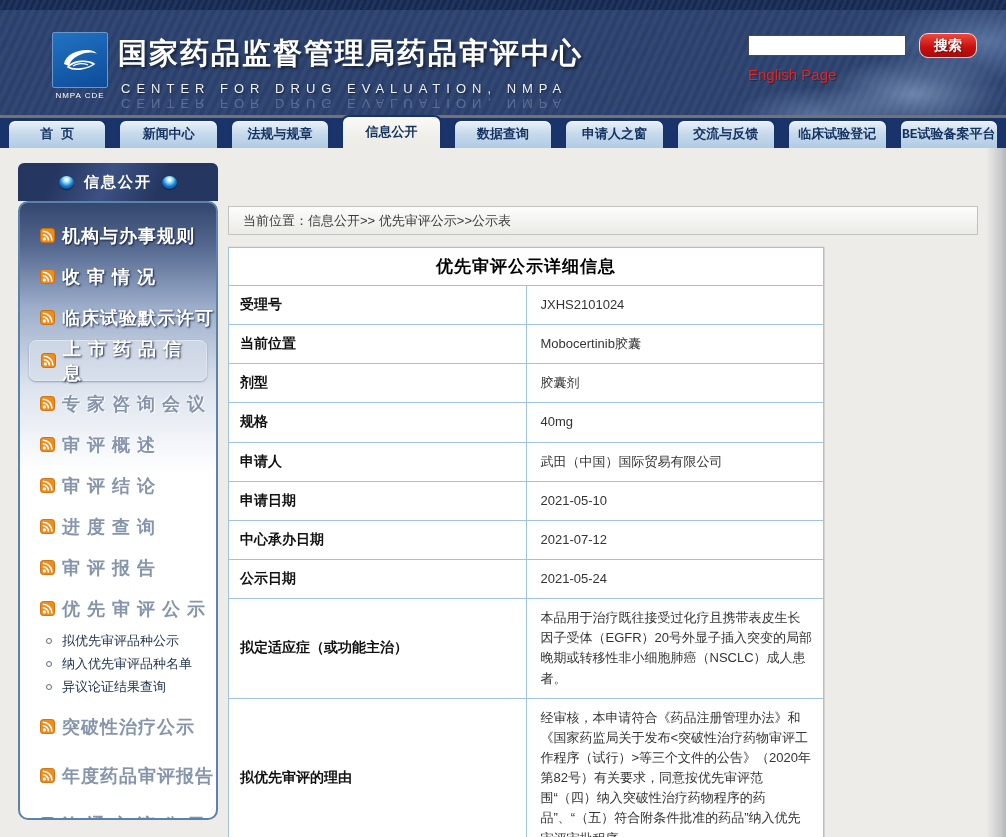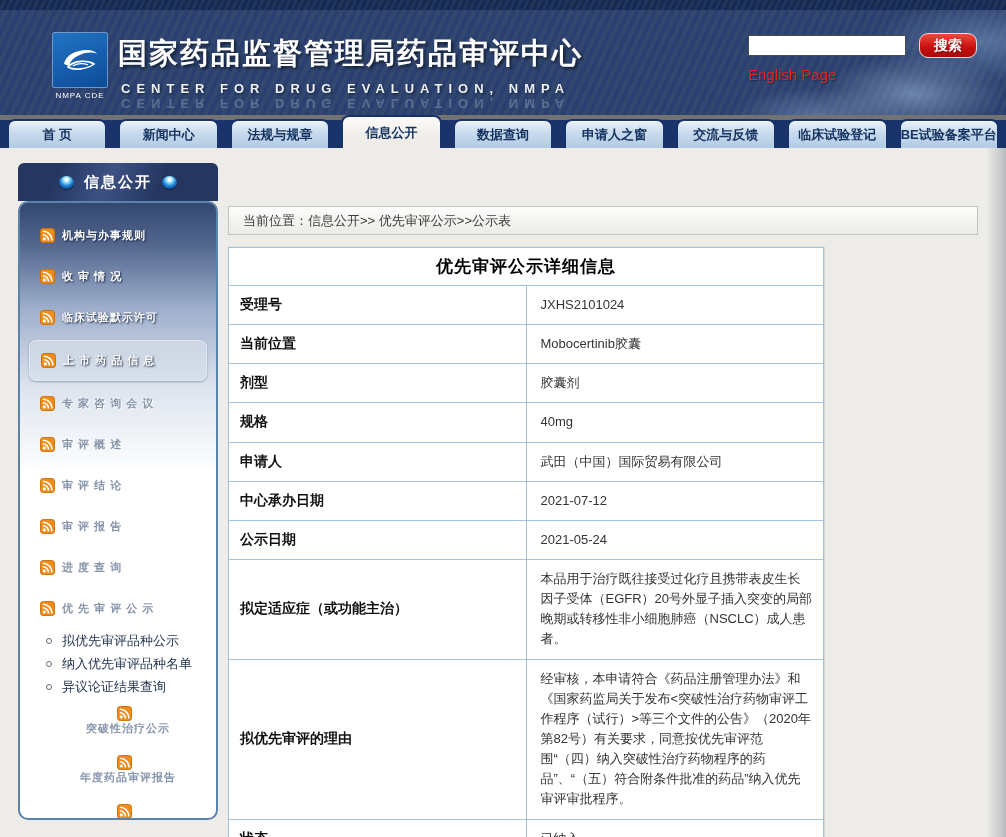--- a/index.html
+++ b/index.html
@@ -36,21 +36,21 @@
     display:flex; align-items:center; justify-content:center;
   }
   .logo-caption { margin-top:3px; font-size:8px; letter-spacing:1px; color:#fff; }
   .titles { position:absolute; left:118px; top:24px; z-index:2; }
   .site-title {
     font-size:29px; font-weight:bold; color:#fff; letter-spacing:2px;
     text-shadow:2px 2px 3px rgba(0,0,0,.55);
   }
   .subtitle-wrap { margin-top:7px; margin-left:3px; }
   .site-subtitle {
-    font-size:13px; font-weight:bold; color:#eef2f8; letter-spacing:6px;
+    font-size:13px; font-weight:normal; color:#eef2f8; letter-spacing:6px;
     text-shadow:1px 1px 2px rgba(0,0,0,.5);
   }
   .site-subtitle.reflection {
     transform:scaleY(-1); opacity:.32; color:#b9c6dd; margin-top:0px;
     text-shadow:none; height:15px; overflow:hidden;
   }
   .header-right { position:absolute; left:748px; top:23px; z-index:3; }
   .search-row { display:flex; align-items:center; }
   .search-input {
     width:158px; height:21px; border:1px solid #4a4a4a; background:#fff;
@@ -63,22 +63,22 @@
     color:#fff; font-size:14px; font-weight:bold;
     text-shadow:1px 1px 1px rgba(0,0,0,.4);
   }
   .english-link {
     display:inline-block; margin-top:8px; font-size:15px; color:#e8231d;
     text-decoration:none; cursor:pointer; text-shadow:1px 1px 1px rgba(0,0,0,.35);
   }
   
   .tabs {
     position:absolute; left:0; top:115px; width:1006px; height:33px;
-    background:#1a336b; border-top:5px solid #737373;
-    display:flex; align-items:flex-end; padding:0 7px; gap:11px;
+    background:#1a336b; border-top:3px solid #737373;
+    display:flex; align-items:flex-end; padding:0 7px; gap:11px;font-family:Liberation Mono, monospace;
   }
   .tab {
     flex:1 1 0; height:29px; line-height:27px; text-align:center;
     font-size:13px; font-weight:bold; color:#14325f; white-space:nowrap;
     background:linear-gradient(180deg,#eaf2fa,#c8daec 45%,#b1cbe4);
     border:2px solid #16336b; border-bottom:none;
     border-radius:8px 8px 0 0; cursor:pointer;
     box-shadow:inset 0 1px 0 rgba(255,255,255,.8);
   }
   .tab.active {
@@ -99,32 +99,32 @@
     background:radial-gradient(circle at 50% 28%, #ffffff 8%, #7ed4f4 30%, #1a7bd4 55%, #062d66 95%);
     box-shadow:0 1px 1px rgba(0,0,0,.5);
   }
   .sidebar-panel {
     height:619px; border:2px solid #5b82ab; border-radius:10px;
     background:linear-gradient(180deg,#34476e 0%,#54688f 7%,#9daecb 17%,#dde4ee 30%,#ffffff 44%,#ffffff 100%);
     padding-top:12px; overflow:hidden;
   }
   .side-item {
     display:flex; align-items:center; padding-left:20px; cursor:pointer;
-    font-weight:bold; font-size:11px; letter-spacing:1px; height:41px;
+    font-weight:bold; font-size:18px; letter-spacing:1px; height:41px;
   }
   .side-item.dark .side-label { color:#fff; text-shadow:1px 1px 2px rgba(8,20,50,.9); }
   .side-item.light .side-label { color:#8795ac; text-shadow:1px 1px 0 #fff,-1px -1px 1px rgba(255,255,255,.7); }
   .side-item.selected {
     margin:2px 9px; padding-left:11px; border:1px solid #dde6f1; border-radius:7px;
     background:linear-gradient(180deg,rgba(255,255,255,.3),rgba(255,255,255,.05));
     box-shadow:0 1px 2px rgba(20,40,80,.35);
   }
   .side-item.sub { height:23px; font-weight:normal; font-size:13px; letter-spacing:0; padding-left:26px; }
   .side-item.sub .side-label { color:#24364f; text-shadow:none; }
-  .side-item.tail { margin-top:8px;flex-direction:column; }
+  .side-item.tail { margin-top:8px; }
   .rss-icon { width:15px; height:15px; margin-right:7px; flex:0 0 15px; }
   .rss-icon svg { display:block; }
   .bullet {
     width:6px; height:6px; border:1px solid #5a6b80; border-radius:50%;
     background:#fff; margin-right:10px; flex:0 0 6px;
   }
   
   .main { position:absolute; left:228px; top:166px; width:750px;margin-top:40px; }
   .breadcrumb {
     height:29px; line-height:28px; padding-left:14px;
@@ -298,32 +298,32 @@
         </div>
         <div class="side-item rss light">
           <span class="rss-icon">
             <svg width="15" height="15" viewBox="0 0 16 16">
               <rect x="0.5" y="0.5" width="15" height="15" rx="3" fill="#ef8c1a" stroke="#c96f0b"></rect>
               <circle cx="4.6" cy="11.6" r="1.7" fill="#fff"></circle>
               <path d="M3 7.2 a6 6 0 0 1 6 6" stroke="#fff" stroke-width="1.7" fill="none"></path>
               <path d="M3 3.4 a9.8 9.8 0 0 1 9.8 9.8" stroke="#fff" stroke-width="1.7" fill="none"></path>
             </svg>
           </span>
+          <span class="side-label">进 度 查 询</span>
+        </div>
+        <div class="side-item rss light">
+          <span class="rss-icon">
+            <svg width="15" height="15" viewBox="0 0 16 16">
+              <rect x="0.5" y="0.5" width="15" height="15" rx="3" fill="#ef8c1a" stroke="#c96f0b"></rect>
+              <circle cx="4.6" cy="11.6" r="1.7" fill="#fff"></circle>
+              <path d="M3 7.2 a6 6 0 0 1 6 6" stroke="#fff" stroke-width="1.7" fill="none"></path>
+              <path d="M3 3.4 a9.8 9.8 0 0 1 9.8 9.8" stroke="#fff" stroke-width="1.7" fill="none"></path>
+            </svg>
+          </span>
           <span class="side-label">审 评 报 告</span>
-        </div>
-        <div class="side-item rss light">
-          <span class="rss-icon">
-            <svg width="15" height="15" viewBox="0 0 16 16">
-              <rect x="0.5" y="0.5" width="15" height="15" rx="3" fill="#ef8c1a" stroke="#c96f0b"></rect>
-              <circle cx="4.6" cy="11.6" r="1.7" fill="#fff"></circle>
-              <path d="M3 7.2 a6 6 0 0 1 6 6" stroke="#fff" stroke-width="1.7" fill="none"></path>
-              <path d="M3 3.4 a9.8 9.8 0 0 1 9.8 9.8" stroke="#fff" stroke-width="1.7" fill="none"></path>
-            </svg>
-          </span>
-          <span class="side-label">进 度 查 询</span>
         </div>
         <div class="side-item rss light">
           <span class="rss-icon">
             <svg width="15" height="15" viewBox="0 0 16 16">
               <rect x="0.5" y="0.5" width="15" height="15" rx="3" fill="#ef8c1a" stroke="#c96f0b"></rect>
               <circle cx="4.6" cy="11.6" r="1.7" fill="#fff"></circle>
               <path d="M3 7.2 a6 6 0 0 1 6 6" stroke="#fff" stroke-width="1.7" fill="none"></path>
               <path d="M3 3.4 a9.8 9.8 0 0 1 9.8 9.8" stroke="#fff" stroke-width="1.7" fill="none"></path>
             </svg>
           </span>
@@ -399,20 +399,24 @@
             </tr>
             <tr>
               <td class="cell-label">规格</td>
               <td class="cell-value">40mg</td>
             </tr>
             <tr>
               <td class="cell-label">申请人</td>
               <td class="cell-value">武田（中国）国际贸易有限公司</td>
             </tr>
             <tr>
+              <td class="cell-label">申请日期</td>
+              <td class="cell-value">2021-05-10</td>
+            </tr>
+            <tr>
               <td class="cell-label">中心承办日期</td>
               <td class="cell-value">2021-07-12</td>
             </tr>
             <tr>
               <td class="cell-label">公示日期</td>
               <td class="cell-value">2021-05-24</td>
             </tr>
             <tr>
               <td class="cell-label">拟定适应症（或功能主治）</td>
               <td class="cell-value">本品用于治疗既往接受过化疗且携带表皮生长因子受体（EGFR）20号外显子插入突变的局部晚期或转移性非小细胞肺癌（NSCLC）成人患者。</td>

